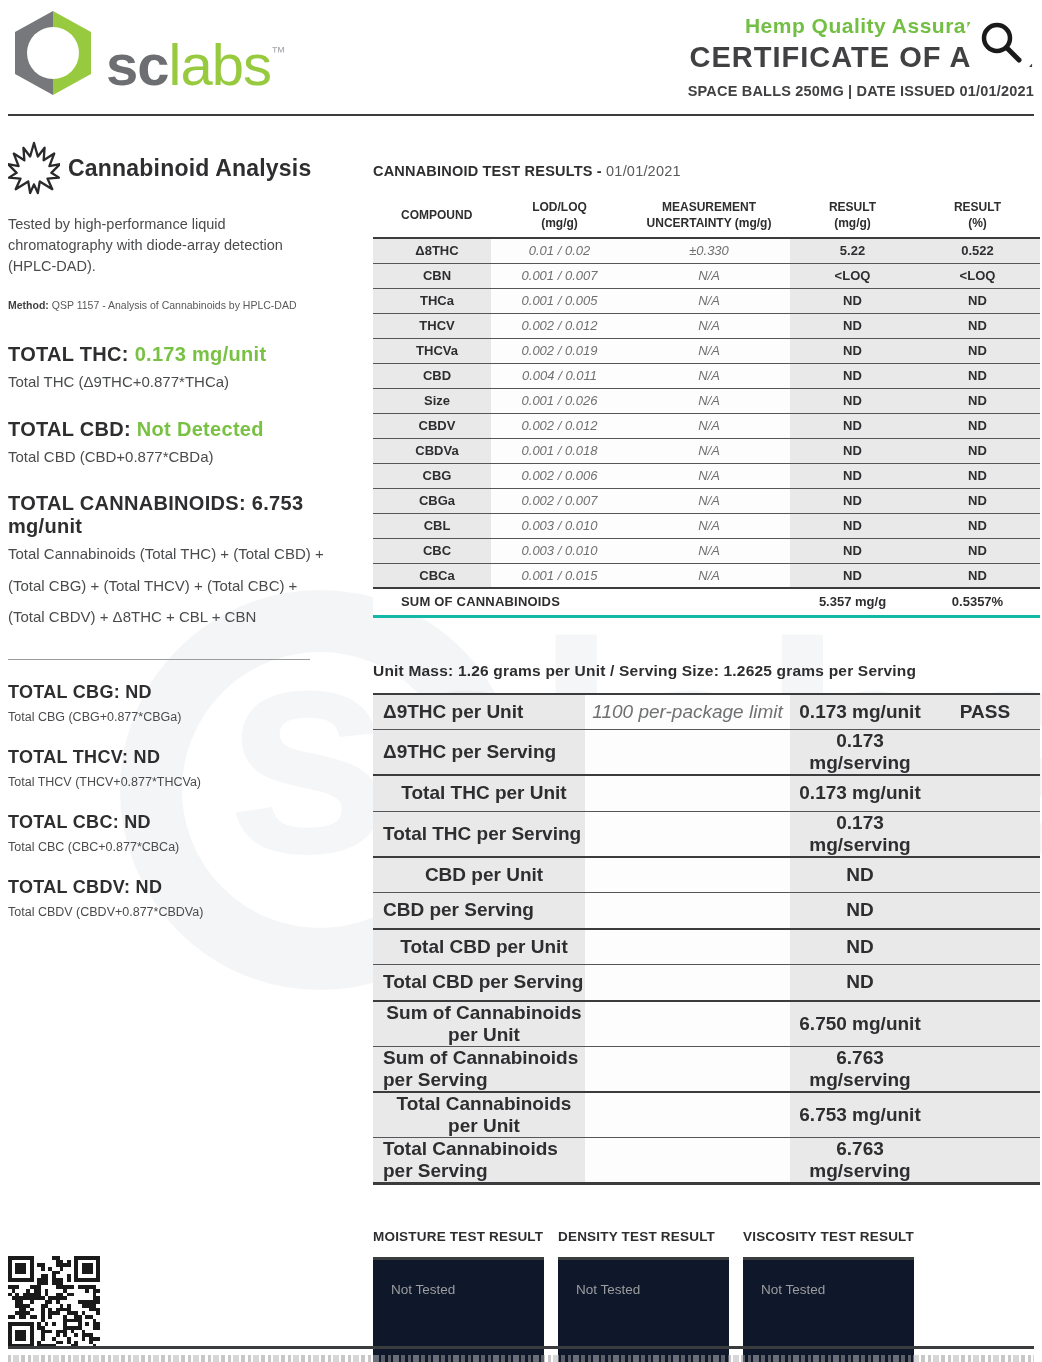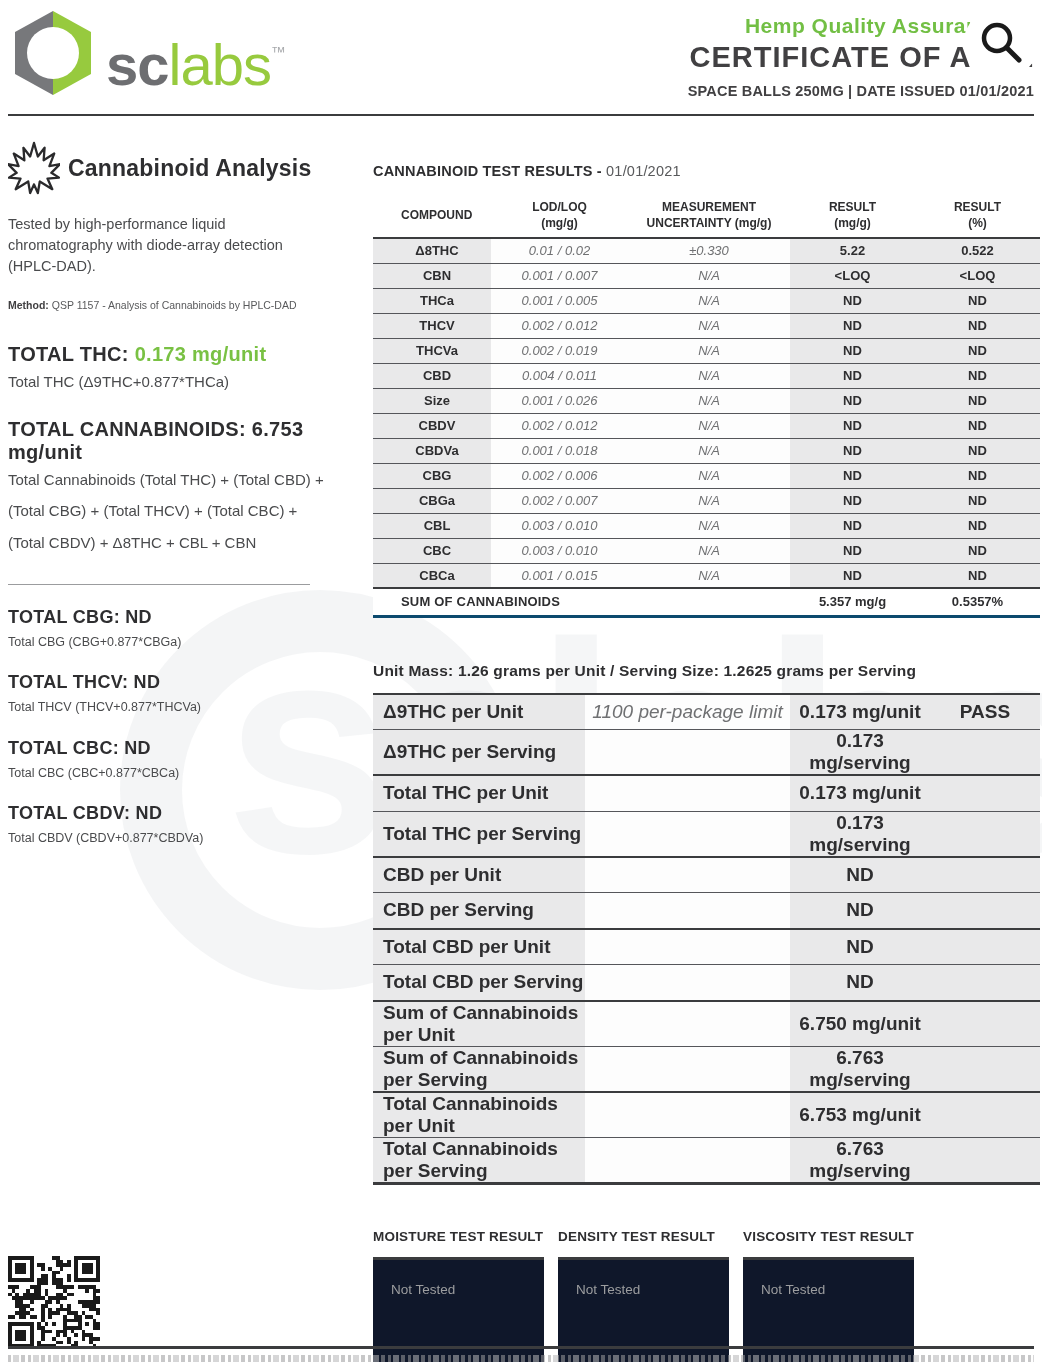--- a/index.html
+++ b/index.html
@@ -81,28 +81,28 @@
   .results-table th.c0 { text-align:left; padding-left:28px; width:118px; }
   .results-table th.c1 { width:137px; }
   .results-table th.c2 { width:162px; }
   .results-table th.c3 { width:125px; }
   .results-table th.c4 { width:125px; }
   .results-table td { height:25px; font-size:13px; border-top:1px solid #55565a; text-align:center; }
   .results-table tbody tr td { background:#e9e9ea; }
   .results-table td.cell-compound { font-weight:bold; text-align:center; padding-left:10px; color:#2e2e30; }
   .results-table td.cell-lod, .results-table td.cell-unc { font-style:italic; color:#6f7072; background:#fdfdfd; }
   .results-table td.cell-mg, .results-table td.cell-pct { font-weight:bold; color:#2e2e30; }
-  .results-table tfoot td { border-top:2px solid #3b3c3e; border-bottom:3px solid #0c4a6e; height:28px; background:#ffffff; font-weight:bold; color:#2e2e30; }
+  .results-table tfoot td { border-top:2px solid #3b3c3e; border-bottom:3px solid #14b8a6; height:28px; background:#ffffff; font-weight:bold; color:#2e2e30; }
   .results-table tfoot td.sum-label { text-align:left; padding-left:28px; font-size:13px; letter-spacing:0.2px; }
 
   .unit-heading { margin-top:44px; font-size:15.5px; font-weight:bold; color:#2e2e30; letter-spacing:0.2px; }
   .unit-table { margin-top:13px; border-top:2px solid #3b3c3e; border-bottom:3px solid #3b3c3e; }
   .unit-table td { height:36px; font-size:19px; border-top:1px solid #55565a; }
   .unit-table tr:first-child td { border-top:none; }
-  .unit-table tr.pair-start td { border-top:2.5px solid #3b3c3e; }
+  .unit-table tr.pair-start td { border-top:2.5px solid #3b3c3e;text-align:center; }
   .unit-table td.u-label { width:212px; background:#e9e9ea; font-weight:bold; color:#2e2e30; padding-left:10px; }
   .unit-table td.u-limit { width:205px; background:#fdfdfd; font-style:italic; color:#6f7072; text-align:center; }
   .unit-table td.u-value { width:140px; background:#e9e9ea; font-weight:bold; color:#2e2e30; text-align:center; }
   .unit-table td.u-status { width:110px; background:#e9e9ea; font-weight:bold; color:#2e2e30; text-align:center; }
 
   .extra-row { margin-top:44px; display:flex; gap:14px; }
   .testbox-wrap { width:171px; }
   .testbox-title { font-size:13.5px; font-weight:bold; color:#2e2e30; letter-spacing:0.2px; }
   .testbox {
     margin-top:13px; height:157px; background:#0f172a; border-top:3px solid #3b3c3e;
@@ -160,20 +160,24 @@
       </span>
       <span class="sb-title">Cannabinoid Analysis</span>
     </div>
     <div class="sb-desc">Tested by high-performance liquid chromatography with diode-array detection (HPLC-DAD).</div>
     <div class="sb-method"><b>Method:</b> <span>QSP 1157 - Analysis of Cannabinoids by HPLC-DAD</span></div>
 
     <div id="totals-primary">
         <div class="total-block first">
           <div class="total-line"><span class="total-label">TOTAL THC: </span><span class="total-value green">0.173 mg/unit</span></div>
           <div class="total-formula">Total THC (Δ9THC+0.877*THCa)</div>
+        </div>
+        <div class="total-block">
+          <div class="total-line"><span class="total-label">TOTAL CBD: </span><span class="total-value green">Not Detected</span></div>
+          <div class="total-formula">Total CBD (CBD+0.877*CBDa)</div>
         </div>
         <div class="total-block">
           <div class="total-line"><span class="total-label">TOTAL CANNABINOIDS: </span><span class="total-value dark">6.753 mg/unit</span></div>
           <div class="total-formula">Total Cannabinoids (Total THC) + (Total CBD) +</div>
           <div class="total-formula">(Total CBG) + (Total THCV) + (Total CBC) +</div>
           <div class="total-formula">(Total CBDV) + Δ8THC + CBL + CBN</div>
         </div>
       </div>
     <div class="sb-divider"></div>
     <div id="totals-secondary">

